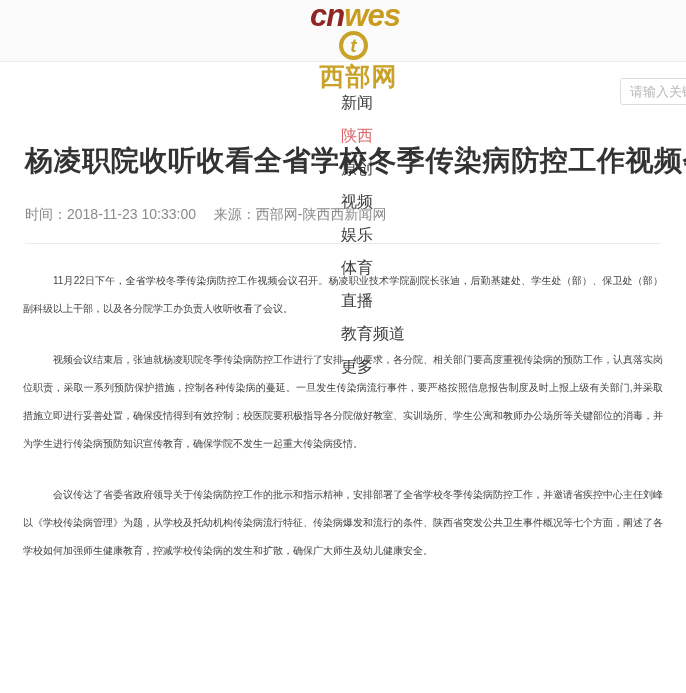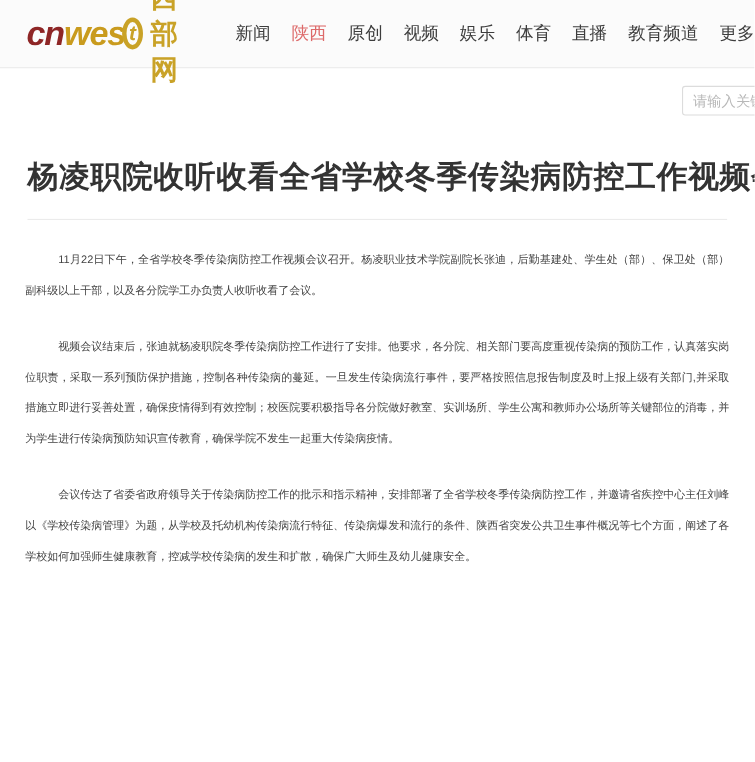--- a/index.html
+++ b/index.html
@@ -1,32 +1,32 @@
 <!DOCTYPE html>
 <html><head>
 <meta charset="utf-8">
 <style>
-  * { margin:0; padding:0; box-sizing:border-box; }
+  * { margin:0; padding:0; box-sizing:border-box;flex-direction:column; }
   html,body { width:686px; height:693px; overflow:hidden; background:#fff;
     font-family:"Liberation Sans","DejaVu Sans",sans-serif; }
 
   
   .site-header { height:62px; background:#fbfbfb; border-bottom:1px solid #ececec;
     display:flex; align-items:center; padding-left:24px; }
   .logo { display:flex; align-items:center; position:relative; cursor:pointer; }
   .logo-en { font-style:italic; font-weight:bold; font-size:31px; letter-spacing:-1px; line-height:1; }
   .logo-cn-part { color:#8e2626; }
   .logo-west-part { color:#c99b1e; }
   .logo-ring { display:inline-flex; width:29px; height:29px; border:4px solid #c9a227;
     border-radius:50%; align-items:center; justify-content:center; color:#c9a227;
     font-weight:bold; font-style:italic; font-size:19px; margin-left:-3px; background:#fbfbfb; }
   .logo-site { color:#c9a227; font-size:25px; font-weight:bold; margin-left:7px; letter-spacing:1px; }
-  .main-nav { display:flex; margin-left:17px; }
+  .main-nav { display:flex; margin-left:17px;gap:12px; }
   .nav-item { font-size:16px; color:#3d3d3d; margin-left:19px; cursor:pointer; white-space:nowrap; }
-  .nav-item.active { color:#dd6a6a;text-align:center; }
+  .nav-item.active { color:#dd6a6a; }
 
   
   .breadcrumb-row { position:relative; height:52px; padding:26px 25px 0; }
   .breadcrumb { font-size:14px; color:#5f5f5f; }
   .crumb { cursor:pointer; }
   .crumb-sep { color:#888; margin:0 6px; }
   .search-input { position:absolute; left:620px; top:16px; width:150px; height:27px;
     border:1px solid #dcdcdc; border-radius:3px; background:#fff; font-size:13px;
     padding:0 9px; color:#333; outline:none;
     font-family:"Liberation Sans","DejaVu Sans",sans-serif; }
@@ -67,20 +67,24 @@
     <span class="nav-item">更多</span>
   </nav>
 </header>
 
 <div class="breadcrumb-row">
   <input class="search-input" type="text" placeholder="请输入关键字" style="">
 </div>
 
 <div class="article-head">
   <h1 class="article-title">杨凌职院收听收看全省学校冬季传染病防控工作视频会</h1>
+  <div class="article-meta">
+    <span class="meta-item"><span>时间：</span><span>2018-11-23 10:33:00</span></span>
+    <span class="meta-item"><span>来源：</span><span>西部网-陕西西新闻网</span></span>
+  </div>
   <div class="divider"></div>
 </div>
 
 <div class="article-body">
   <p>11月22日下午，全省学校冬季传染病防控工作视频会议召开。杨凌职业技术学院副院长张迪，后勤基建处、学生处（部）、保卫处（部）副科级以上干部，以及各分院学工办负责人收听收看了会议。</p>
   <p>视频会议结束后，张迪就杨凌职院冬季传染病防控工作进行了安排。他要求，各分院、相关部门要高度重视传染病的预防工作，认真落实岗位职责，采取一系列预防保护措施，控制各种传染病的蔓延。一旦发生传染病流行事件，要严格按照信息报告制度及时上报上级有关部门,并采取措施立即进行妥善处置，确保疫情得到有效控制；校医院要积极指导各分院做好教室、实训场所、学生公寓和教师办公场所等关键部位的消毒，并为学生进行传染病预防知识宣传教育，确保学院不发生一起重大传染病疫情。</p>
   <p>会议传达了省委省政府领导关于传染病防控工作的批示和指示精神，安排部署了全省学校冬季传染病防控工作，并邀请省疾控中心主任刘峰以《学校传染病管理》为题，从学校及托幼机构传染病流行特征、传染病爆发和流行的条件、陕西省突发公共卫生事件概况等七个方面，阐述了各学校如何加强师生健康教育，控减学校传染病的发生和扩散，确保广大师生及幼儿健康安全。</p>
 
 </div>
 

